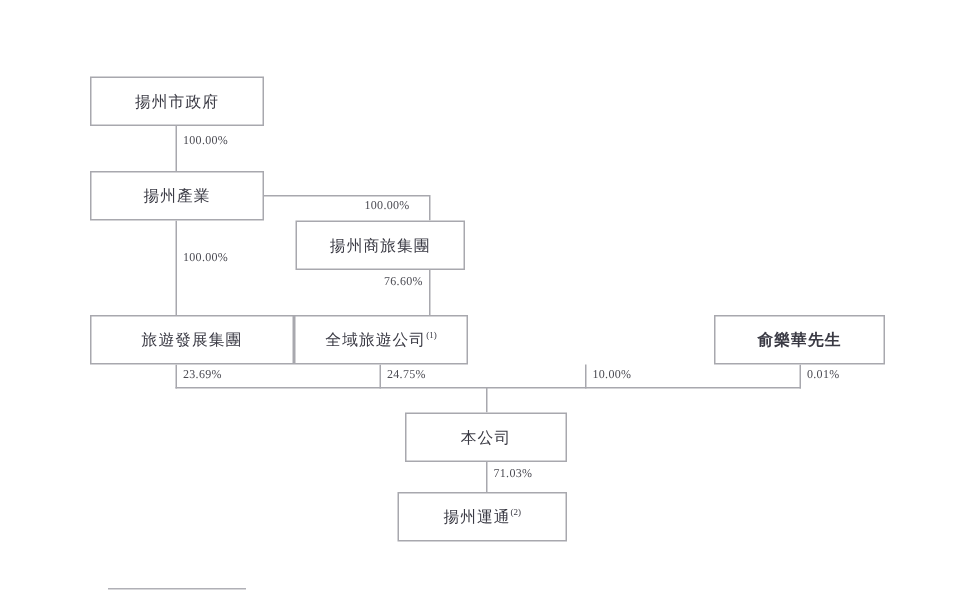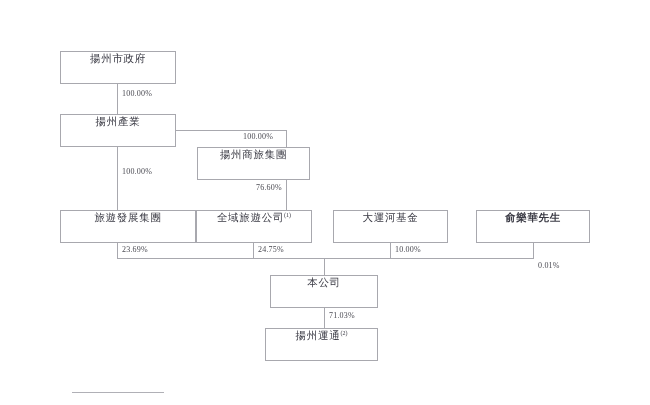--- a/index.html
+++ b/index.html
@@ -34,21 +34,21 @@
     color: #3a3a44;
     white-space: nowrap;
   }
 
   .node {
     position: absolute;
     box-sizing: border-box;
     border: 1px solid #a8a8ae;
     background: #ffffff;
     display: flex;
-    align-items: flex-start;
+    align-items: center;
     justify-content: center;
     font-size: 10.5px;
     letter-spacing: 0.7px;
     color: #3a3a44;
     z-index: 3;
   }
   .node .label {
     display: inline-block;
     white-space: nowrap;
   }
@@ -105,23 +105,20 @@
   </div>
 
   <div class="node" style="left:60px; top:210px; width:136px; height:33px;">
     <span class="label">旅遊發展集團</span>
   </div>
 
   <div class="node" style="left:196px; top:210px; width:116px; height:33px;">
     <span class="label"><span>全域旅遊公司</span><sup>(1)</sup></span>
   </div>
 
-  <div class="node" style="left:333px; top:210px; width:115px; height:33px;">
-    <span class="label">大運河基金</span>
-  </div>
 
   <div class="node" style="left:476px; top:210px; width:114px; height:33px;font-weight:bold;">
     <span class="label">俞樂華先生</span>
   </div>
 
   <div class="node" style="left:270px; top:275px; width:108px; height:33px;">
     <span class="label">本公司</span>
   </div>
 
   <div class="node" style="left:265px; top:328px; width:113px; height:33px;">
@@ -155,19 +152,19 @@
   <div class="pct" style="left:122px; top:167px;">100.00%</div>
 
   <div class="pct" style="left:256px; top:183px;">76.60%</div>
 
   <div class="pct" style="left:122px; top:245px;">23.69%</div>
 
   <div class="pct" style="left:258px; top:245px;">24.75%</div>
 
   <div class="pct" style="left:395px; top:245px;">10.00%</div>
 
-  <div class="pct" style="left:538px; top:245px;margin-top:16px;">0.01%</div>
+  <div class="pct" style="left:538px; top:245px;">0.01%</div>
 
   <div class="pct" style="left:329px; top:311px;">71.03%</div>
 
   <div class="footnote-rule"></div>
 
 </div>
 
 </body></html>

